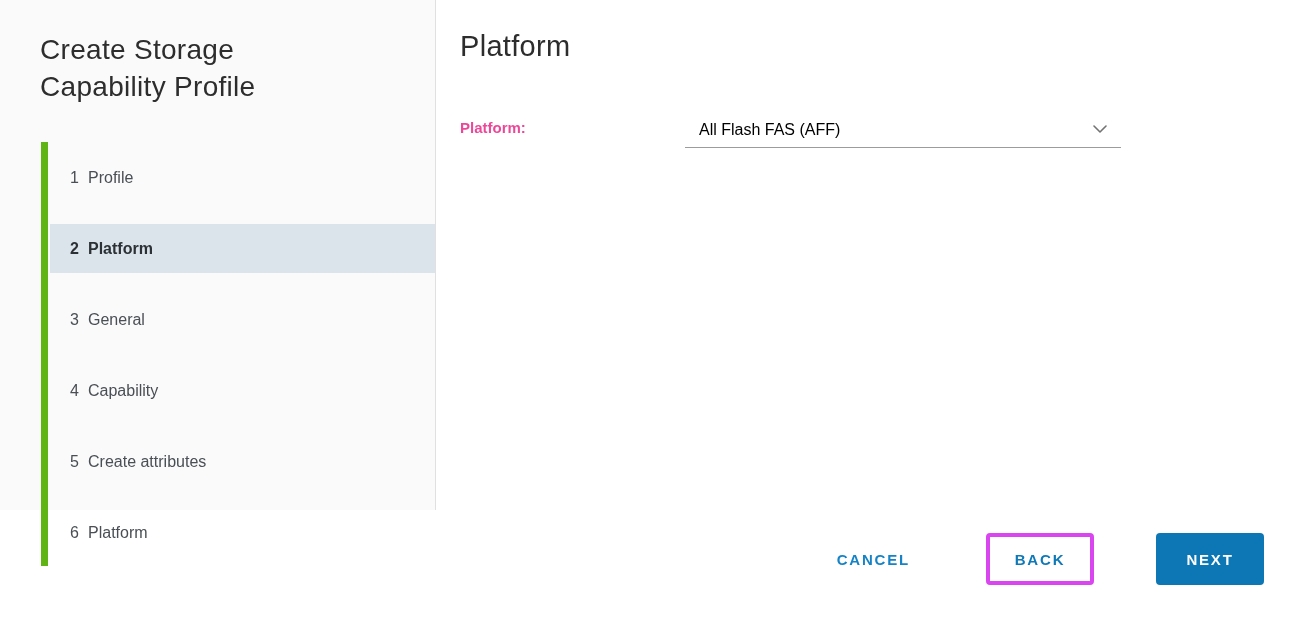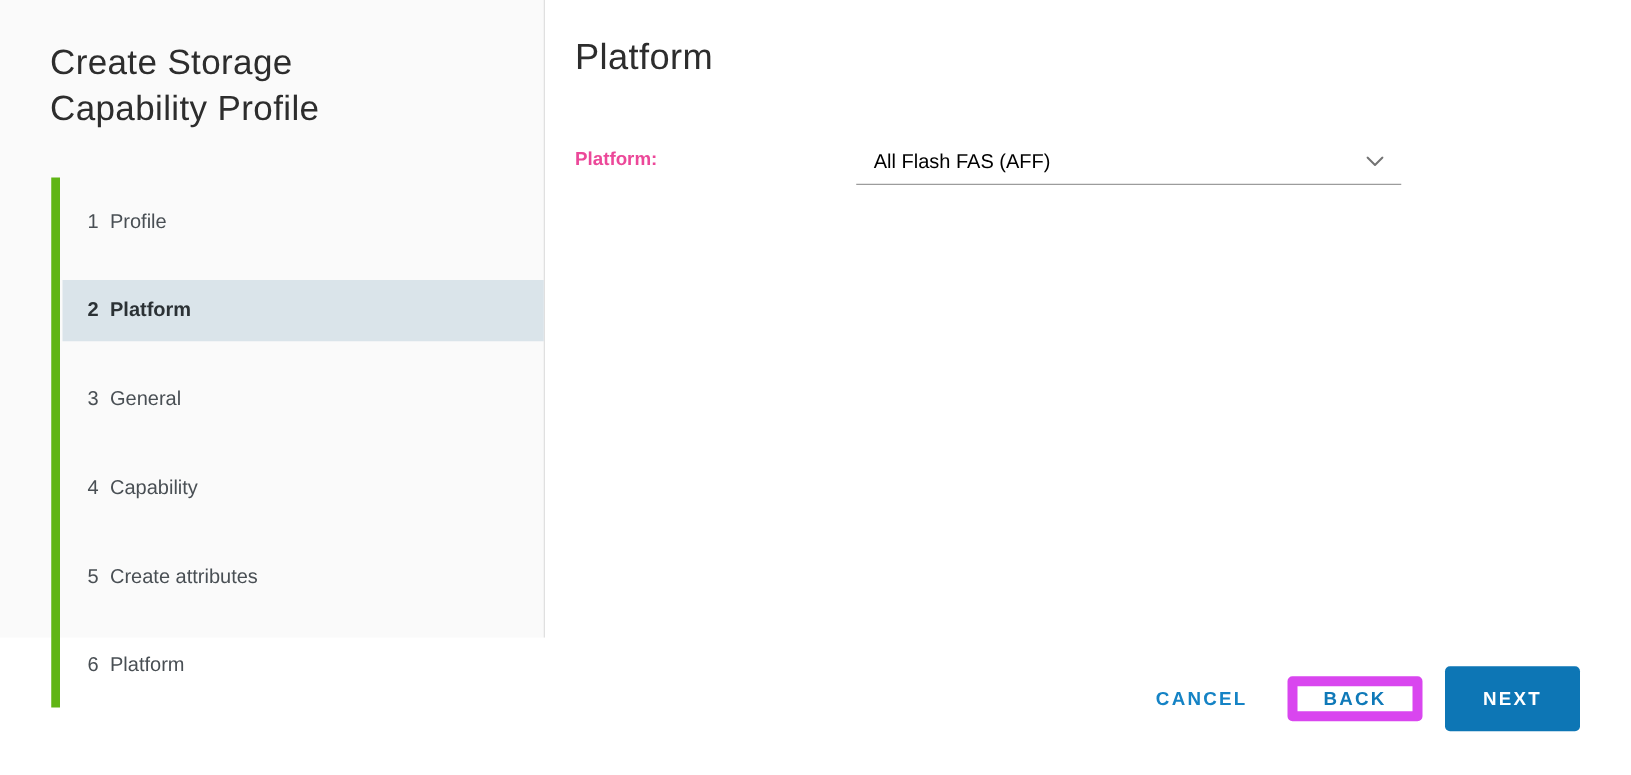--- a/index.html
+++ b/index.html
@@ -59,34 +59,34 @@
     display: flex; align-items: center;
     padding: 0 34px 0 14px;
     font-size: 16px; color: #000000; cursor: pointer;
     background: #ffffff;
   }
   .select-chevron { position: absolute; right: 14px; top: 13px; }
 
   
   .footer {
     position: absolute; right: 41px; bottom: 35px;
-    display: flex; align-items: center;
+    display: flex; align-items: flex-end; gap: 44px;
   }
   .btn {
     font-family: "Liberation Sans", "DejaVu Sans", sans-serif;
     font-size: 15px; font-weight: 600; letter-spacing: 1.8px;
     border-radius: 4px; cursor: pointer; text-align: center;
   }
   .btn-link {
     background: transparent; border: none; color: #1583c5;
     padding: 0; margin-right: 32px; height: 52px;
   }
   .btn-outline {
-    width: 108px; height: 36px; background: #ffffff;
-    border: 8px solid #d946ef; color: #0f79b8; margin-right: 18px;
+    width: 108px; height: 52px; background: #ffffff;
+    border: 4px solid #d946ef; color: #0f79b8; margin-right: 18px;
   }
   .btn-primary {
     width: 108px; height: 52px; background: #0d76b5;
     border: none; color: #ffffff;
   }
 </style>
 </head>
 <body>
 
 <div class="window">

